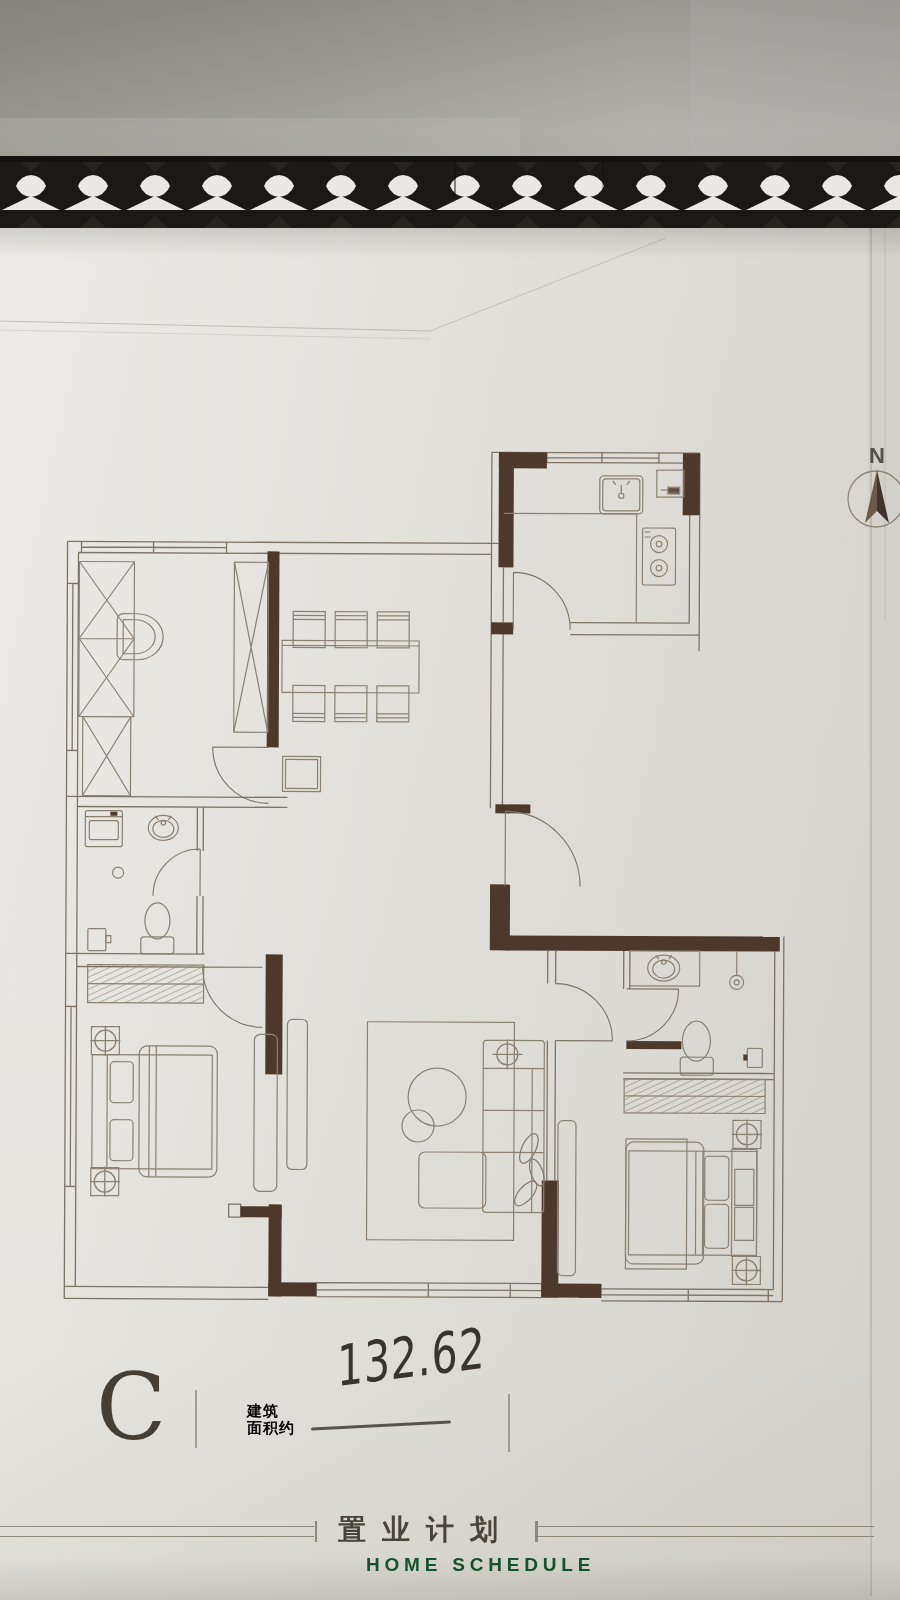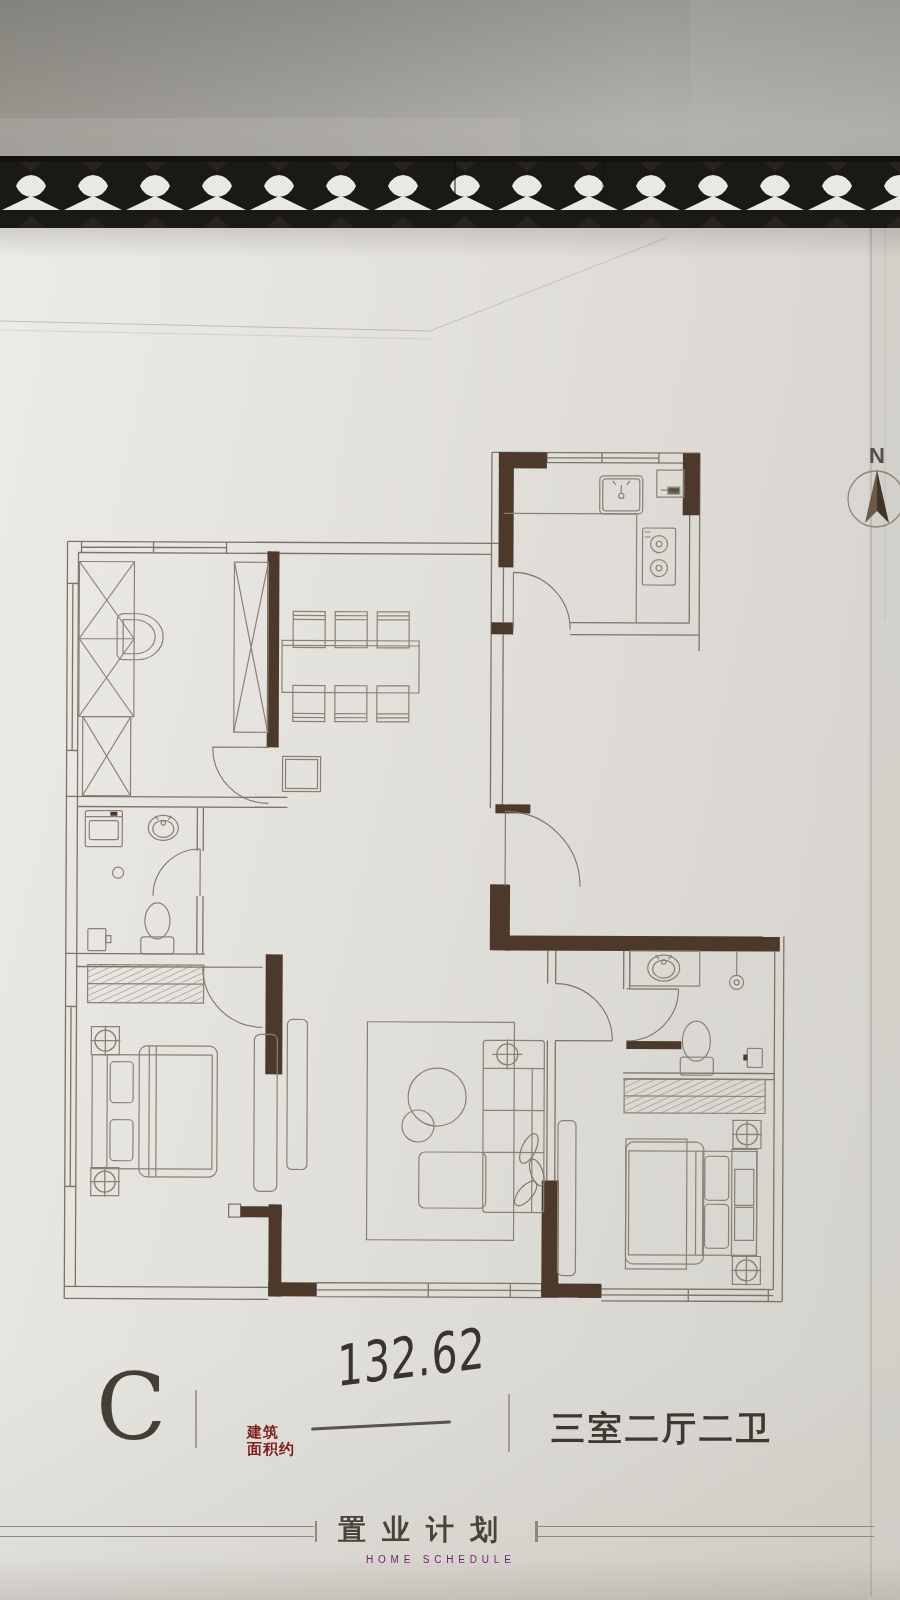--- a/index.html
+++ b/index.html
@@ -15,21 +15,21 @@
   .unit-type{
     position:absolute;left:96px;top:1362px;
     font-family:"DejaVu Serif","Liberation Serif",serif;
     font-size:92px;font-weight:400;color:#453e35;line-height:1;
   }
   .vdiv{position:absolute;width:2px;background:#a39c91;}
   .vdiv.d1{left:195px;top:1390px;height:58px;}
   .vdiv.d2{left:508px;top:1394px;height:58px;}
   .area-label{
     position:absolute;left:247px;top:1402px;
-    font-size:15px;font-weight:700;color:#7f1d1d;line-height:17px;letter-spacing:1px;margin-top:21px;
+    font-size:15px;font-weight:700;color:#000000;line-height:17px;letter-spacing:1px;
   }
   .area-value{
     position:absolute;left:308px;top:1392px;
     font-size:52px;font-weight:700;color:#3b352e;letter-spacing:-1px;line-height:1;
   }
   .area-value sup{font-size:25px;position:relative;top:-4px;vertical-align:super;}
   .strike{
     position:absolute;left:311px;top:1424px;width:140px;height:3px;
     background:#46403a;border-radius:2px;transform:rotate(-3deg);opacity:.88;
   }
@@ -42,21 +42,21 @@
   .layout-label{
     position:absolute;left:551px;top:1406px;
     font-size:34px;font-weight:600;color:#3e3831;letter-spacing:3px;
   }
   .footer-title{
     position:absolute;left:338px;top:1511px;
     font-size:28px;font-weight:600;color:#494339;letter-spacing:16px;white-space:nowrap;
   }
   .footer-sub{
     position:absolute;left:366px;top:1554px;
-    font-size:10px;font-weight:400;color:#701a75;letter-spacing:4.8px;white-space:nowrap;
+    font-size:19px;font-weight:700;color:#14532d;letter-spacing:4.8px;white-space:nowrap;
   }
   .rule{position:absolute;top:1526px;height:9px;
     border-top:1.2px solid #8e887d;border-bottom:1.2px solid #8e887d;}
   .rule-left{left:0;width:314px;}
   .rule-right{left:538px;width:336px;}
   .rule .endbar{position:absolute;top:-6px;width:2.5px;height:21px;background:#8e887d;}
   .rule-left .endbar{right:-3px;}
   .rule-right .endbar{left:-3px;}
 </style>
 </head>
@@ -412,21 +412,20 @@
 <div class="overlay">
   <div class="unit-type">C</div>
   <div class="vdiv d1"></div>
   <div class="area-label">
     <div>建筑</div>
     <div>面积约</div>
   </div>
   <div class="strike"></div>
   <div class="handwritten">132.62</div>
   <div class="vdiv d2"></div>
-  <div class="layout-label">三室二厅二卫</div>
 
   <div class="rule rule-left">
         <span class="endbar"></span>
       </div>
   <div class="rule rule-right">
         <span class="endbar"></span>
       </div>
   <div class="footer-title">置业计划</div>
   <div class="footer-sub">HOME SCHEDULE</div>
 </div>

